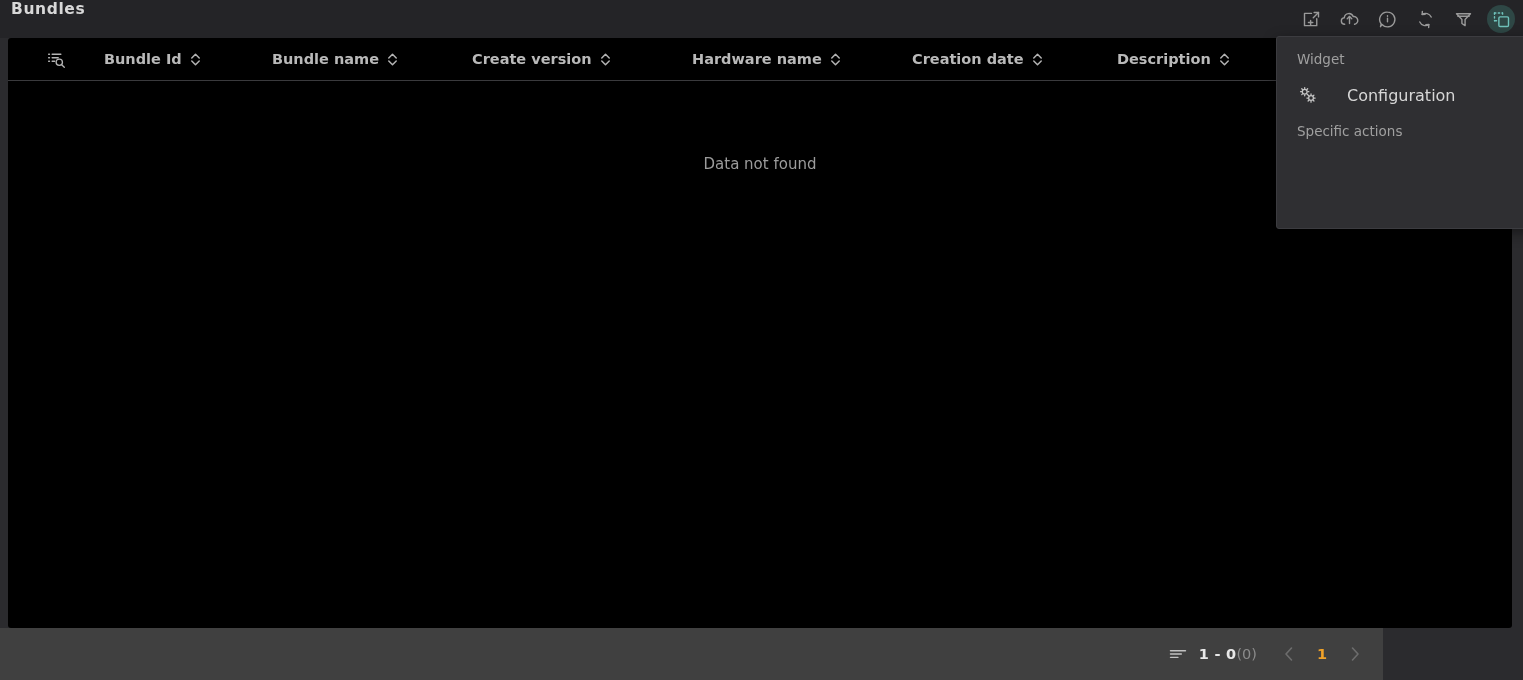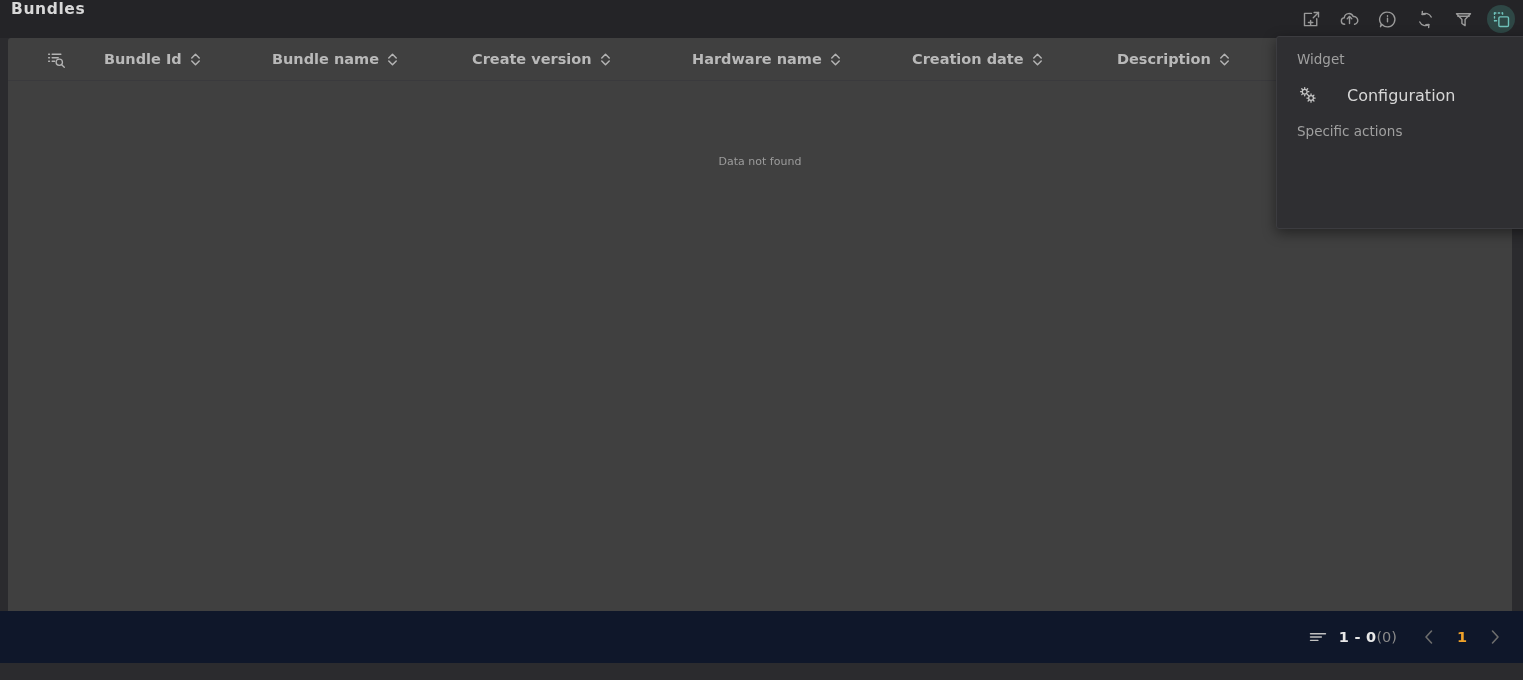--- a/index.html
+++ b/index.html
@@ -61,21 +61,21 @@
     color: #6fc2bb;
   }
 
   
   #table-panel {
     position: absolute;
     left: 8px;
     top: 38px;
     width: 1504px;
     height: 590px;
-    background: #404040;
+    background: #000000;
     border-radius: 3px;
   }
 
   #table-header {
     height: 43px;
     display: flex;
     align-items: center;
     border-bottom: 1px solid #3a3a3d;
   }
 
@@ -117,34 +117,34 @@
     position: relative;
     height: 546px;
   }
 
   #empty-msg {
     position: absolute;
     top: 74px;
     left: 0;
     width: 1504px;
     text-align: center;
-    font-size: 11px;
+    font-size: 15px;
     color: #9c9c9c;
   }
   
   #empty-msg span { display:inline-block; }
 
   
   #footer {
     position: absolute;
     left: 0;
-    top: 611px;
-    width: 1523px;
+    top: 628px;
+    width: 1383px;
     height: 52px;
-    background: #0f172a;
+    background: #404040;
   }
 
   #pagination {
     position: absolute;
     right: 12px;
     top: 0;
     height: 52px;
     display: flex;
     align-items: center;
     gap: 0px;

